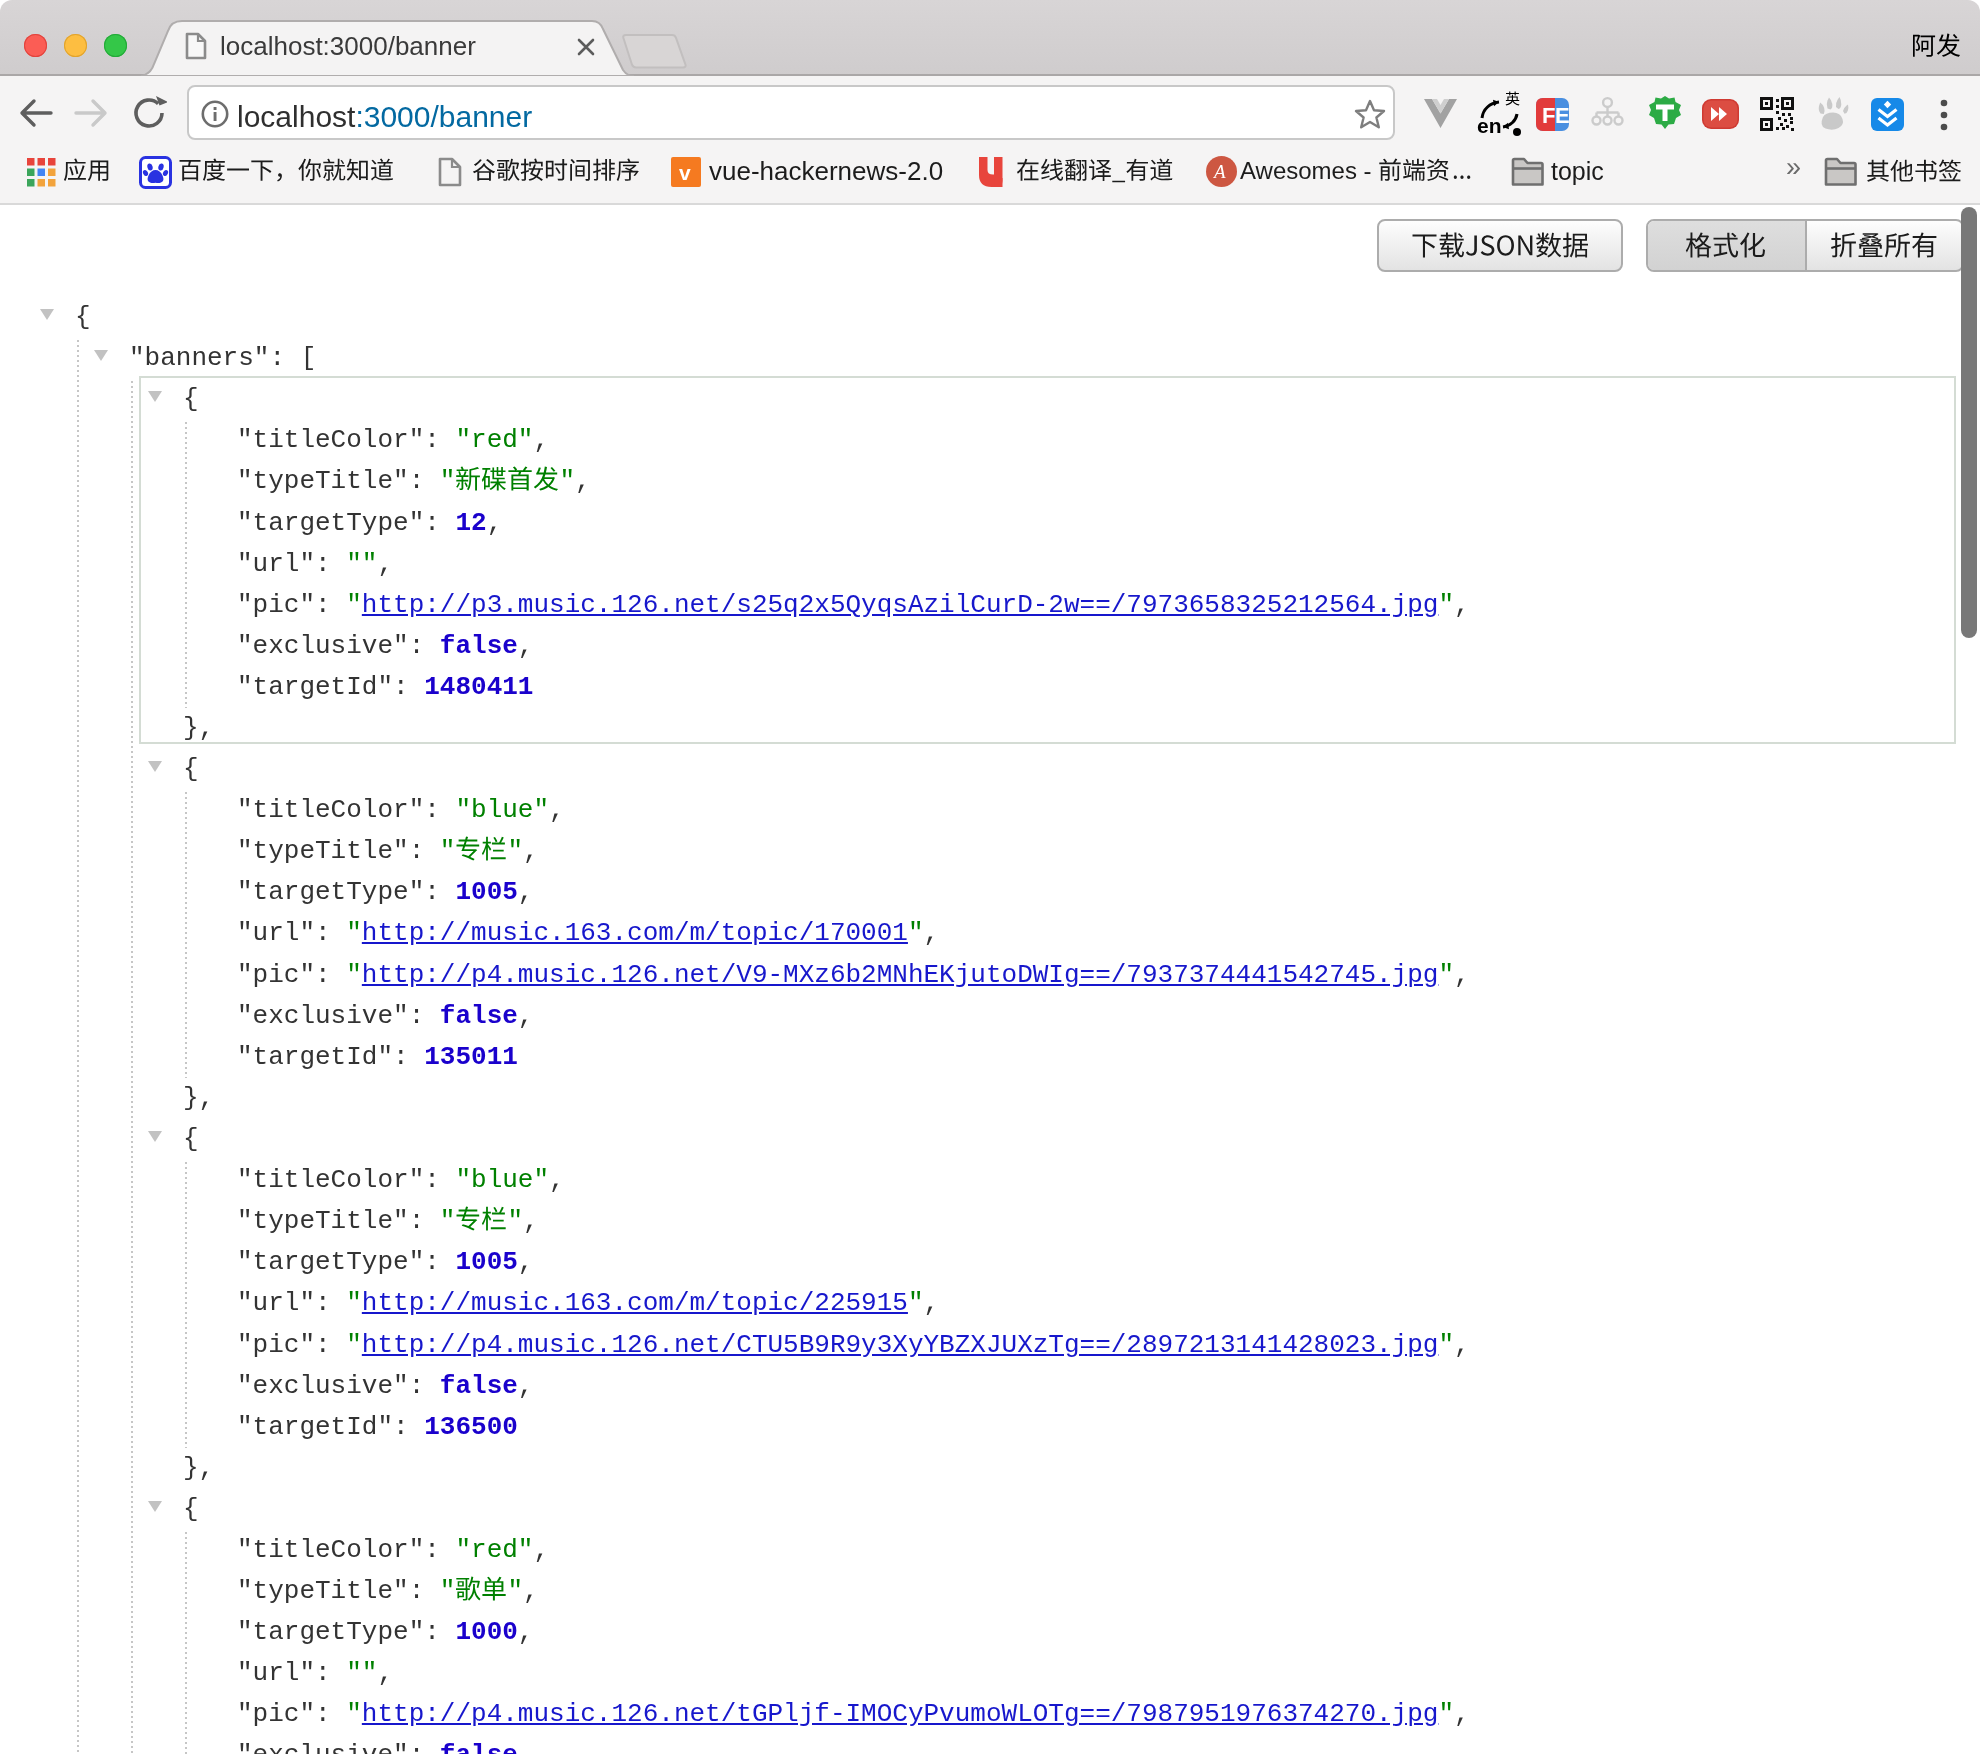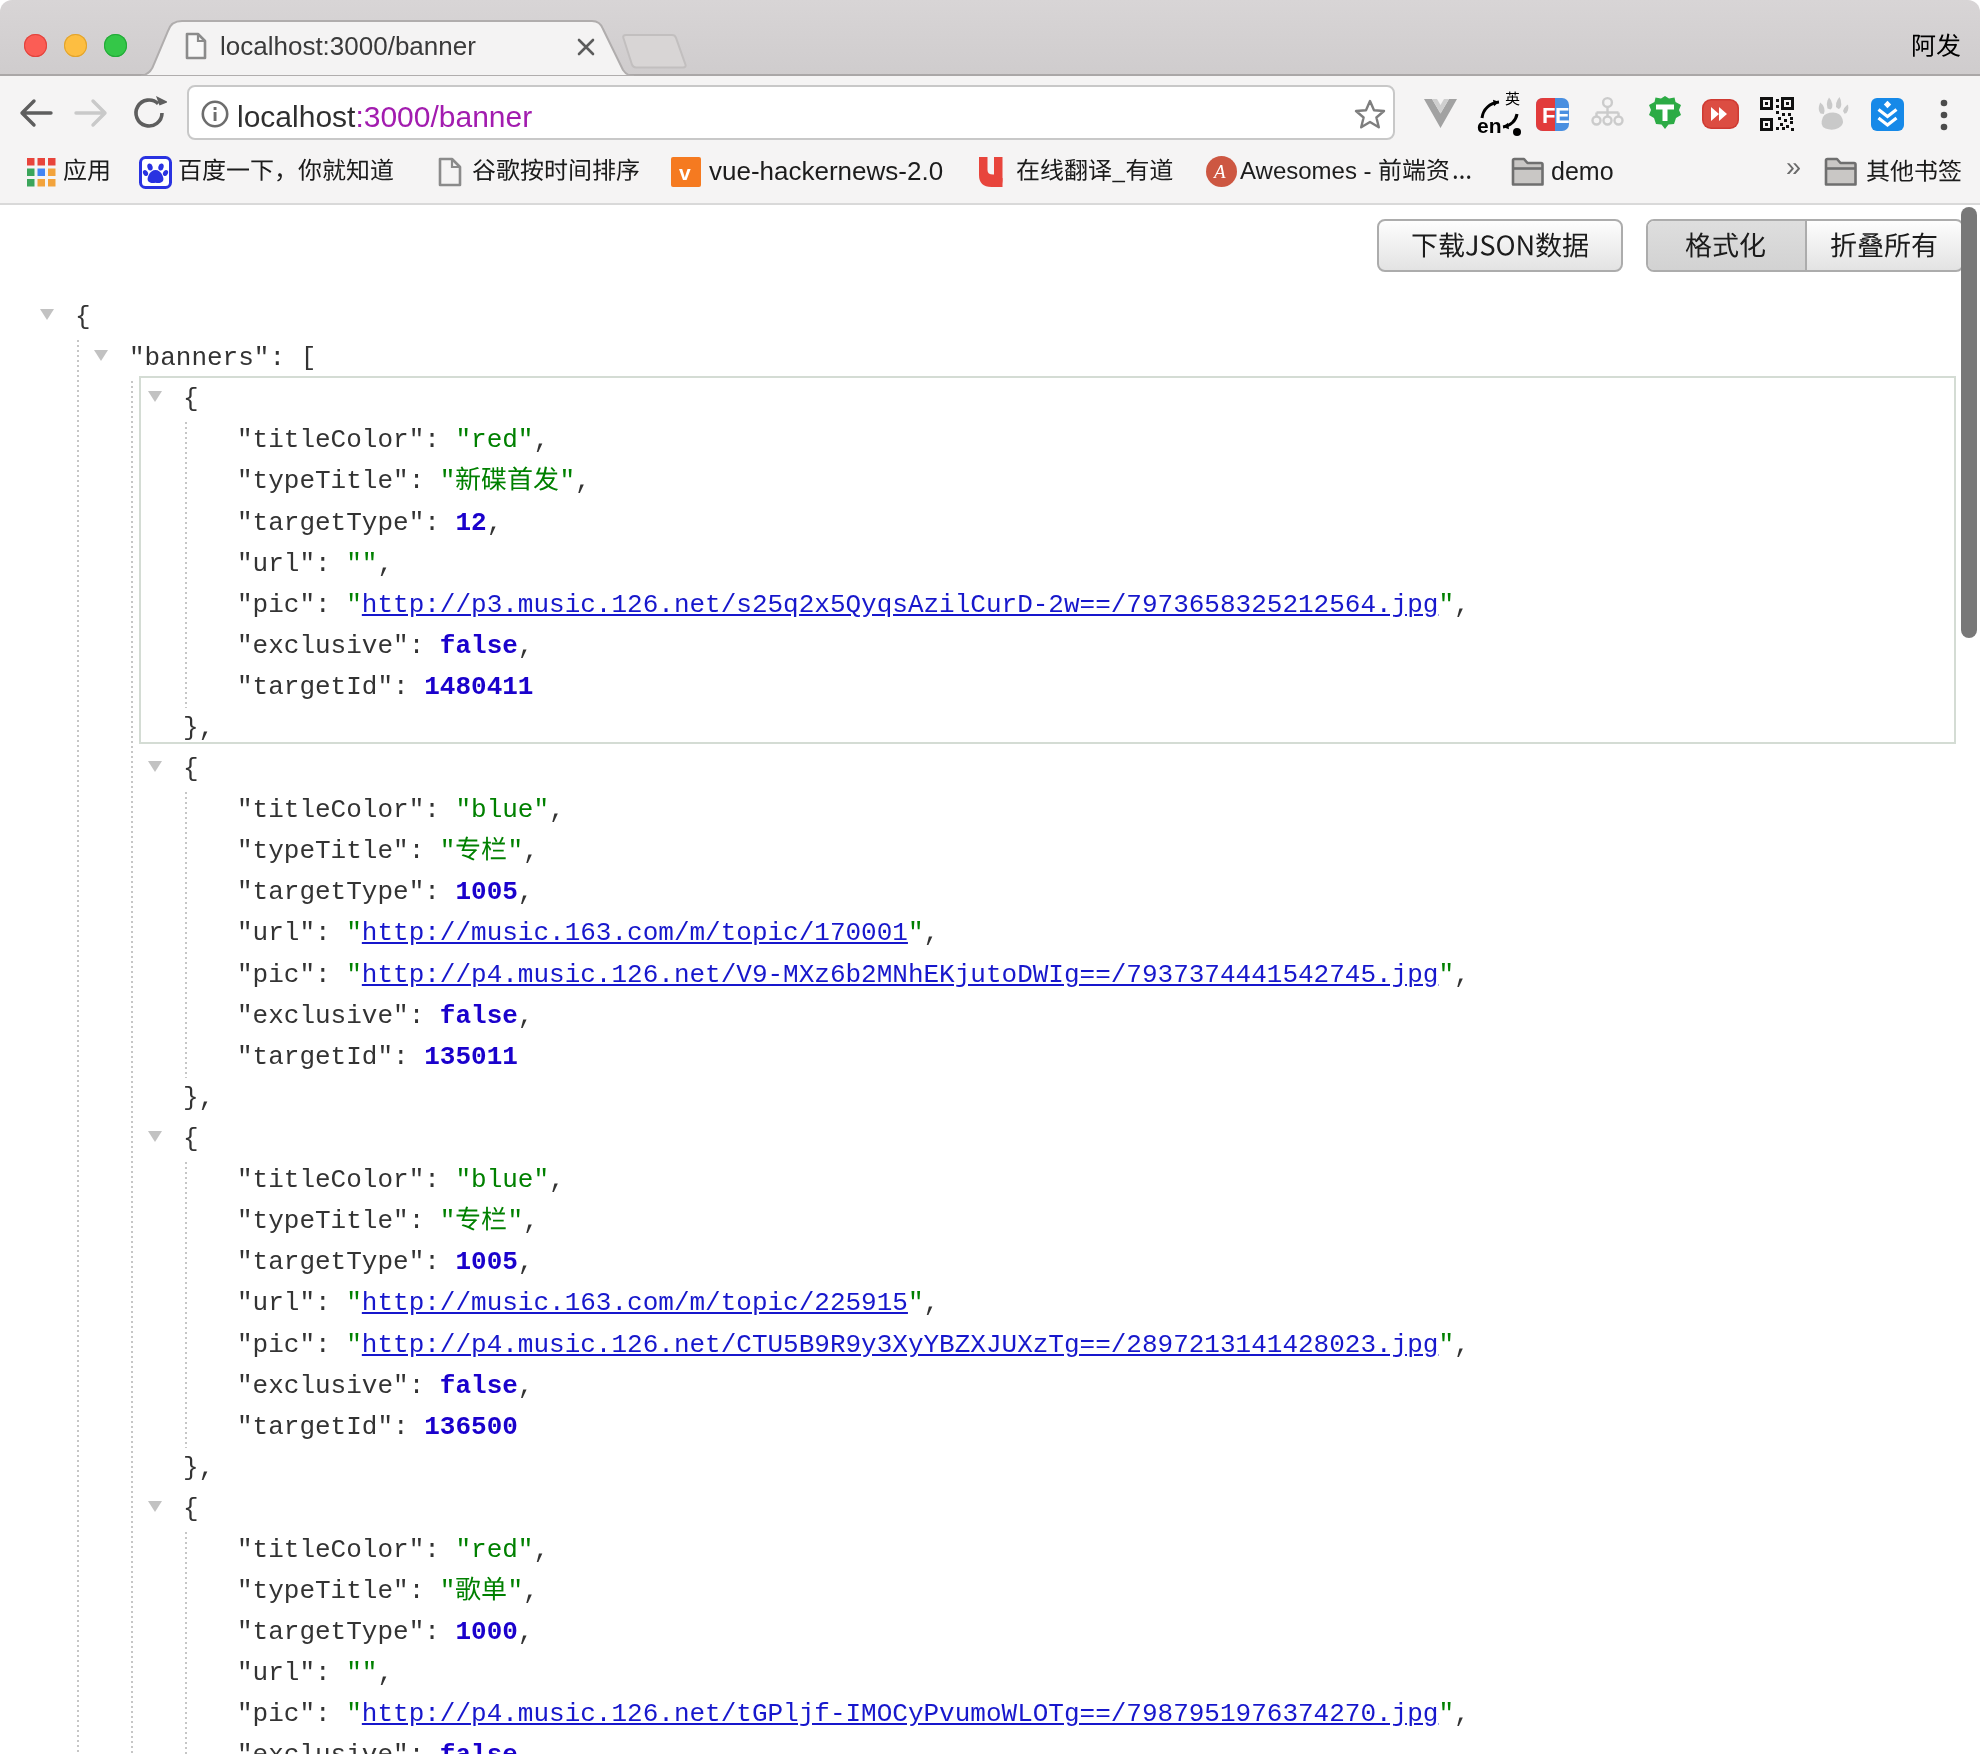--- a/index.html
+++ b/index.html
@@ -53,21 +53,21 @@
 <svg class="abs" style="left:131px;top:19px" width="36" height="36" viewBox="0 0 36 36">
 <path d="M31,18 A13,13 0 1 1 27.2,8.8" fill="none" stroke="#5e5e5e" stroke-width="3.6"></path>
 <path d="M25,1 L28.5,10.5 L37,7 Z" fill="#5e5e5e"></path>
       </svg>
 <div id="urlbar"></div>
 <svg class="abs" style="left:200px;top:23px" width="30" height="30" viewBox="0 0 30 30">
 <circle cx="15" cy="15" r="12.2" fill="none" stroke="#6d6d6d" stroke-width="2.6"></circle>
 <rect x="13.6" y="13" width="2.9" height="9" fill="#6d6d6d"></rect>
 <rect x="13.6" y="8" width="2.9" height="3" fill="#6d6d6d"></rect>
       </svg>
-<div class="abs" style="left:237px;top:22px;font-size:30px;line-height:37px;color:#2f2f2f">localhost<span style="color:#a21caf">:3000/banner</span></div>
+<div class="abs" style="left:237px;top:22px;font-size:30px;line-height:37px;color:#2f2f2f">localhost<span style="color:#0369a1">:3000/banner</span></div>
 <svg class="abs" style="left:1354px;top:22px" width="32" height="32" viewBox="0 0 32 32">
 <path d="M16,3 L20,12.2 30,13 22.4,19.5 24.8,29.3 16,24 7.2,29.3 9.6,19.5 2,13 12,12.2 Z" fill="none" stroke="#7e7e7e" stroke-width="2.4" stroke-linejoin="round"></path>
       </svg>
 </div>
 <svg class="abs" style="left:1424px;top:99px" width="33" height="30" viewBox="0 0 33 30">
 <path d="M0,0 H8 L16.5,14.5 25,0 H33 L16.5,29 Z" fill="#a2a2a2"></path>
 <path d="M8,0 H13 L16.5,6 20,0 H25 L16.5,14.5 Z" fill="#cfcfcf"></path>
     </svg>
 <svg class="abs" style="left:1477px;top:92px" width="46" height="46" viewBox="0 0 46 46">
 <path d="M5,26 C6,17 13,11 22,10" fill="none" stroke="#000" stroke-width="3"></path>
@@ -206,21 +206,21 @@
 <svg style="position:absolute;left:1378px;top:158.1px;" width="72.0" height="23.5" viewBox="0 -20.9 72.0 23.5">
       <path d="M14.5 -12.3V-2.5H16.2V-12.3ZM19.4 -13.1V-0.3C19.4 0.0 19.2 0.1 18.9 0.1C18.5 0.1 17.2 0.1 15.7 0.1C16.0 0.6 16.2 1.3 16.3 1.8C18.2 1.8 19.4 1.8 20.1 1.5C20.9 1.2 21.1 0.7 21.1 -0.3V-13.1ZM17.4 -20.3C16.8 -19.1 15.9 -17.5 15.1 -16.4H7.9L9.1 -16.8C8.6 -17.8 7.6 -19.2 6.7 -20.2L5.0 -19.6C5.9 -18.6 6.7 -17.3 7.2 -16.4H1.3V-14.7H22.7V-16.4H17.1C17.8 -17.4 18.6 -18.6 19.3 -19.7ZM9.8 -7.2V-4.8H4.5V-7.2ZM9.8 -8.6H4.5V-11.0H9.8ZM2.8 -12.6V1.8H4.5V-3.4H9.8V-0.2C9.8 0.1 9.7 0.2 9.4 0.2C9.1 0.3 8.0 0.3 6.7 0.2C7.0 0.7 7.2 1.4 7.4 1.8C9.0 1.8 10.1 1.8 10.7 1.5C11.4 1.2 11.6 0.8 11.6 -0.1V-12.6Z M25.2 -15.6V-14.0H33.3V-15.6ZM26.0 -12.6C26.5 -9.9 26.9 -6.3 27.0 -4.0L28.5 -4.2C28.4 -6.6 27.9 -10.1 27.4 -12.8ZM27.6 -19.4C28.2 -18.3 28.9 -16.8 29.2 -15.9L30.8 -16.4C30.5 -17.4 29.8 -18.8 29.1 -19.9ZM33.8 -7.7V1.9H35.4V-6.1H37.5V1.7H39.0V-6.1H41.2V1.6H42.6V-6.1H44.8V0.2C44.8 0.5 44.8 0.5 44.5 0.5C44.4 0.6 43.8 0.6 43.1 0.5C43.3 0.9 43.5 1.5 43.6 2.0C44.7 2.0 45.3 1.9 45.8 1.7C46.3 1.4 46.4 1.0 46.4 0.3V-7.7H40.2L40.9 -9.9H47.0V-11.5H33.0V-9.9H38.9C38.8 -9.1 38.6 -8.4 38.4 -7.7ZM34.1 -19.0V-13.2H46.1V-19.0H44.4V-14.8H40.8V-20.1H39.0V-14.8H35.7V-19.0ZM31.0 -13.0C30.7 -10.1 30.1 -5.9 29.5 -3.3C27.8 -2.9 26.3 -2.5 25.1 -2.3L25.5 -0.5C27.7 -1.1 30.6 -1.8 33.5 -2.5L33.2 -4.2L30.9 -3.6C31.5 -6.2 32.1 -9.9 32.5 -12.7Z M50.0 -18.0C51.8 -17.4 54.0 -16.3 55.1 -15.4L56.0 -16.8C54.9 -17.7 52.7 -18.7 51.0 -19.3ZM49.2 -11.9 49.7 -10.2C51.6 -10.9 54.1 -11.7 56.4 -12.5L56.1 -14.0C53.5 -13.2 51.0 -12.4 49.2 -11.9ZM52.4 -8.9V-2.2H54.1V-7.2H66.0V-2.4H67.9V-8.9ZM59.4 -6.6C58.7 -2.6 56.8 -0.5 49.2 0.5C49.5 0.9 49.9 1.5 50.0 2.0C58.1 0.8 60.3 -1.8 61.1 -6.6ZM60.4 -1.8C63.4 -0.8 67.4 0.8 69.4 1.8L70.4 0.3C68.4 -0.7 64.3 -2.2 61.4 -3.1ZM59.6 -20.1C59.0 -18.4 57.8 -16.4 55.8 -14.9C56.2 -14.7 56.8 -14.2 57.1 -13.8C58.1 -14.6 58.9 -15.6 59.6 -16.5H62.4C61.7 -14.0 60.1 -11.8 55.8 -10.7C56.2 -10.4 56.6 -9.8 56.8 -9.4C60.1 -10.3 62.0 -11.9 63.2 -13.9C64.7 -11.8 67.0 -10.3 69.7 -9.5C69.9 -10.0 70.4 -10.6 70.8 -10.9C67.8 -11.6 65.2 -13.2 63.9 -15.3C64.0 -15.7 64.2 -16.1 64.3 -16.5H67.8C67.5 -15.7 67.1 -15.0 66.7 -14.4L68.3 -13.9C68.9 -14.9 69.6 -16.3 70.2 -17.7L68.9 -18.0L68.6 -17.9H60.5C60.8 -18.6 61.1 -19.2 61.3 -19.8Z" fill="#1c1c1c"></path>
     </svg>
 <svg style="position:absolute;left:1452px;top:175.4px;" width="20.0" height="4.5" viewBox="0 -3.6 20.0 4.5">
       <path d="M3.3 0.3C4.2 0.3 4.9 -0.4 4.9 -1.3C4.9 -2.4 4.2 -3.0 3.3 -3.0C2.4 -3.0 1.8 -2.4 1.8 -1.3C1.8 -0.4 2.4 0.3 3.3 0.3Z M10.0 0.3C10.9 0.3 11.6 -0.4 11.6 -1.3C11.6 -2.4 10.9 -3.0 10.0 -3.0C9.1 -3.0 8.4 -2.4 8.4 -1.3C8.4 -0.4 9.1 0.3 10.0 0.3Z M16.7 0.3C17.5 0.3 18.3 -0.4 18.3 -1.3C18.3 -2.4 17.5 -3.0 16.7 -3.0C15.8 -3.0 15.1 -2.4 15.1 -1.3C15.1 -0.4 15.8 0.3 16.7 0.3Z" fill="#1c1c1c"></path>
     </svg>
 <svg class="abs" style="left:1511px;top:157px" width="33" height="30" viewBox="0 0 33 30">
       <path d="M2,27.5 V3.5 q0,-1.5 1.5,-1.5 H13 l3.5,4 H30 q1.5,0 1.5,1.5 V27.5 Z" fill="#c9c7c5" stroke="#6f6f6f" stroke-width="2.6" stroke-linejoin="round"></path>
       <path d="M2,11.5 H31.5" stroke="#6f6f6f" stroke-width="2.6"></path>
     </svg>
-<div class="bk" style="left:1551px;top:157px;line-height:28px;font-size:25px">demo</div>
+<div class="bk" style="left:1551px;top:157px;line-height:28px;font-size:25px">topic</div>
 <div class="bk" style="left:1786px;top:154px;line-height:26px;color:#6b6b6b;font-size:27px">»</div>
 <svg class="abs" style="left:1824px;top:157px" width="33" height="30" viewBox="0 0 33 30">
       <path d="M2,27.5 V3.5 q0,-1.5 1.5,-1.5 H13 l3.5,4 H30 q1.5,0 1.5,1.5 V27.5 Z" fill="#c9c7c5" stroke="#6f6f6f" stroke-width="2.6" stroke-linejoin="round"></path>
       <path d="M2,11.5 H31.5" stroke="#6f6f6f" stroke-width="2.6"></path>
     </svg>
 <svg style="position:absolute;left:1866px;top:159.1px;" width="96.0" height="23.4" viewBox="0 -20.9 96.0 23.4">
       <path d="M13.8 -1.6C16.6 -0.5 19.4 0.8 21.1 1.8L22.8 0.6C20.9 -0.4 17.8 -1.7 15.0 -2.7ZM8.7 -2.8C7.0 -1.7 3.7 -0.3 1.1 0.5C1.5 0.9 2.0 1.5 2.3 1.9C4.8 1.0 8.1 -0.4 10.3 -1.7ZM16.5 -20.1V-17.4H7.5V-20.1H5.7V-17.4H2.0V-15.7H5.7V-4.9H1.3V-3.2H22.7V-4.9H18.3V-15.7H22.1V-17.4H18.3V-20.1ZM7.5 -4.9V-7.6H16.5V-4.9ZM7.5 -15.7H16.5V-13.3H7.5ZM7.5 -11.7H16.5V-9.1H7.5Z M33.6 -17.8V-11.4L30.5 -10.2L31.2 -8.6L33.6 -9.6V-1.7C33.6 0.9 34.4 1.6 37.3 1.6C37.9 1.6 42.9 1.6 43.6 1.6C46.2 1.6 46.8 0.5 47.1 -2.8C46.6 -2.9 45.9 -3.2 45.4 -3.5C45.2 -0.7 45.0 -0.0 43.5 -0.0C42.5 -0.0 38.2 -0.0 37.3 -0.0C35.6 -0.0 35.3 -0.3 35.3 -1.7V-10.2L38.9 -11.6V-3.4H40.6V-12.3L44.3 -13.8C44.3 -10.0 44.3 -7.5 44.1 -6.8C43.9 -6.2 43.7 -6.1 43.2 -6.1C43.0 -6.1 42.1 -6.1 41.4 -6.1C41.6 -5.7 41.8 -5.0 41.9 -4.5C42.6 -4.4 43.6 -4.5 44.3 -4.6C45.0 -4.8 45.6 -5.3 45.7 -6.4C46.0 -7.4 46.0 -10.9 46.0 -15.2L46.1 -15.6L44.9 -16.1L44.5 -15.8L44.3 -15.6L40.6 -14.2V-20.1H38.9V-13.5L35.3 -12.1V-17.8ZM30.4 -20.1C29.0 -16.4 26.8 -12.8 24.4 -10.5C24.8 -10.1 25.3 -9.2 25.4 -8.8C26.3 -9.6 27.1 -10.6 27.8 -11.7V1.9H29.6V-14.5C30.6 -16.1 31.4 -17.8 32.1 -19.6Z M65.2 -18.2C66.7 -17.2 68.7 -15.7 69.7 -14.8L70.8 -16.2C69.8 -17.1 67.8 -18.5 66.3 -19.4ZM51.0 -16.0V-14.2H58.0V-9.5H49.4V-7.8H58.0V1.9H59.9V-7.8H68.7C68.5 -4.3 68.1 -2.8 67.7 -2.3C67.4 -2.1 67.2 -2.1 66.6 -2.1C66.1 -2.1 64.5 -2.1 63.0 -2.3C63.4 -1.8 63.6 -1.0 63.6 -0.5C65.1 -0.4 66.6 -0.4 67.3 -0.5C68.1 -0.5 68.7 -0.7 69.2 -1.2C69.9 -1.9 70.3 -3.8 70.6 -8.7C70.7 -8.9 70.7 -9.5 70.7 -9.5H67.2V-16.0H59.9V-20.1H58.0V-16.0ZM59.9 -9.5V-14.2H65.4V-9.5Z M82.2 -6.7C83.0 -5.2 84.0 -3.1 84.3 -1.8L85.8 -2.4C85.5 -3.7 84.5 -5.7 83.6 -7.2ZM76.2 -6.0C77.3 -4.6 78.4 -2.6 78.9 -1.4L80.4 -2.1C79.9 -3.3 78.7 -5.3 77.7 -6.7ZM88.8 -9.7H79.1V-8.1H88.8ZM85.8 -20.3C85.2 -18.5 84.1 -16.8 82.8 -15.7C83.0 -15.6 83.4 -15.3 83.8 -15.1C81.3 -12.3 76.9 -10.1 72.8 -8.9C73.2 -8.5 73.7 -7.9 73.9 -7.4C75.6 -8.0 77.4 -8.8 79.1 -9.7C80.9 -10.7 82.6 -11.8 84.0 -13.1C86.5 -10.8 90.6 -8.7 94.0 -7.7C94.2 -8.1 94.8 -8.8 95.1 -9.1C91.6 -10.0 87.3 -12.0 85.0 -14.1L85.5 -14.6L84.6 -15.1C85.0 -15.5 85.4 -16.0 85.8 -16.6H88.0C88.8 -15.5 89.5 -14.2 89.9 -13.4L91.6 -13.8C91.2 -14.6 90.6 -15.6 89.9 -16.6H94.5V-18.0H86.7C87.0 -18.6 87.2 -19.2 87.5 -19.9ZM76.4 -20.3C75.7 -17.9 74.4 -15.5 72.9 -14.0C73.3 -13.8 74.0 -13.3 74.4 -13.0C75.2 -14.0 76.0 -15.2 76.7 -16.6H77.8C78.4 -15.5 78.9 -14.2 79.2 -13.4L80.8 -13.9C80.6 -14.6 80.1 -15.6 79.6 -16.6H83.4V-18.0H77.4C77.7 -18.6 77.9 -19.2 78.1 -19.8ZM90.2 -7.1C89.2 -4.8 87.8 -2.2 86.4 -0.3H73.5V1.3H94.4V-0.3H88.5C89.6 -2.2 90.9 -4.6 91.8 -6.6Z" fill="#1c1c1c"></path>
     </svg>
 <div id="content">
 <div class="abs" style="left:1377px;top:12px;width:246px;height:53px;border:2px solid #acacac;border-radius:8px;background:linear-gradient(#fdfdfd,#e3e3e3)"></div>

